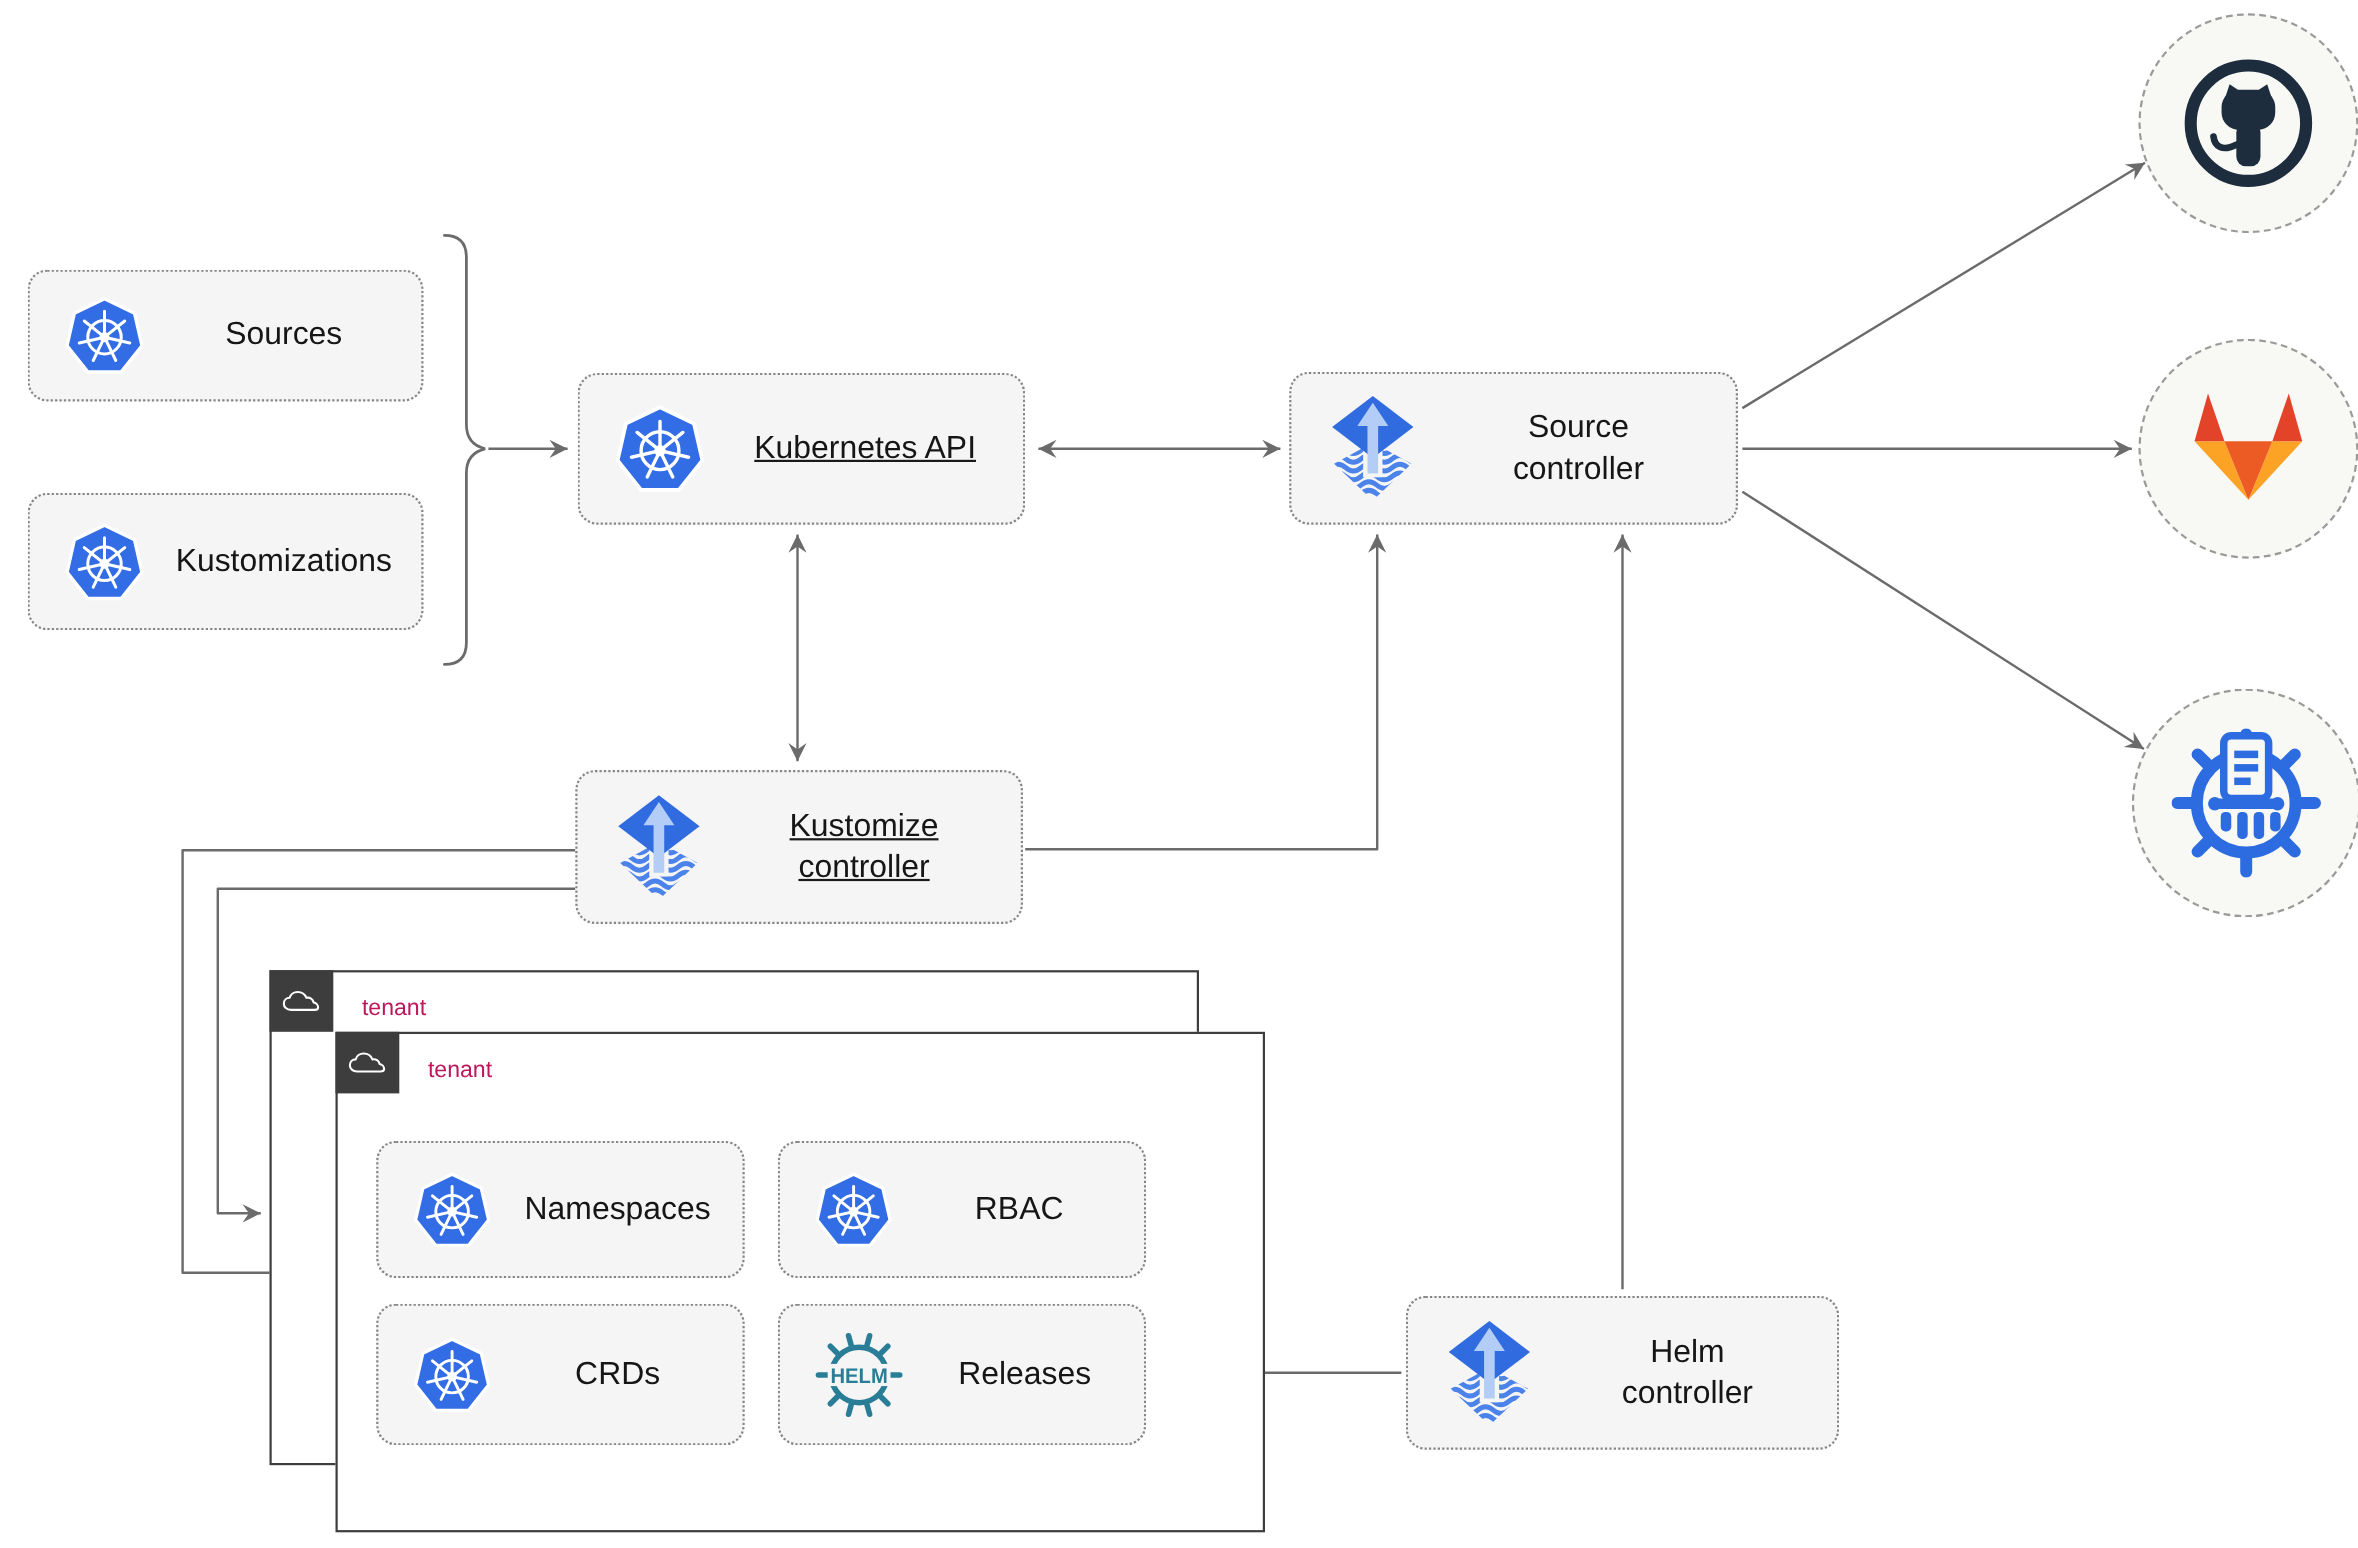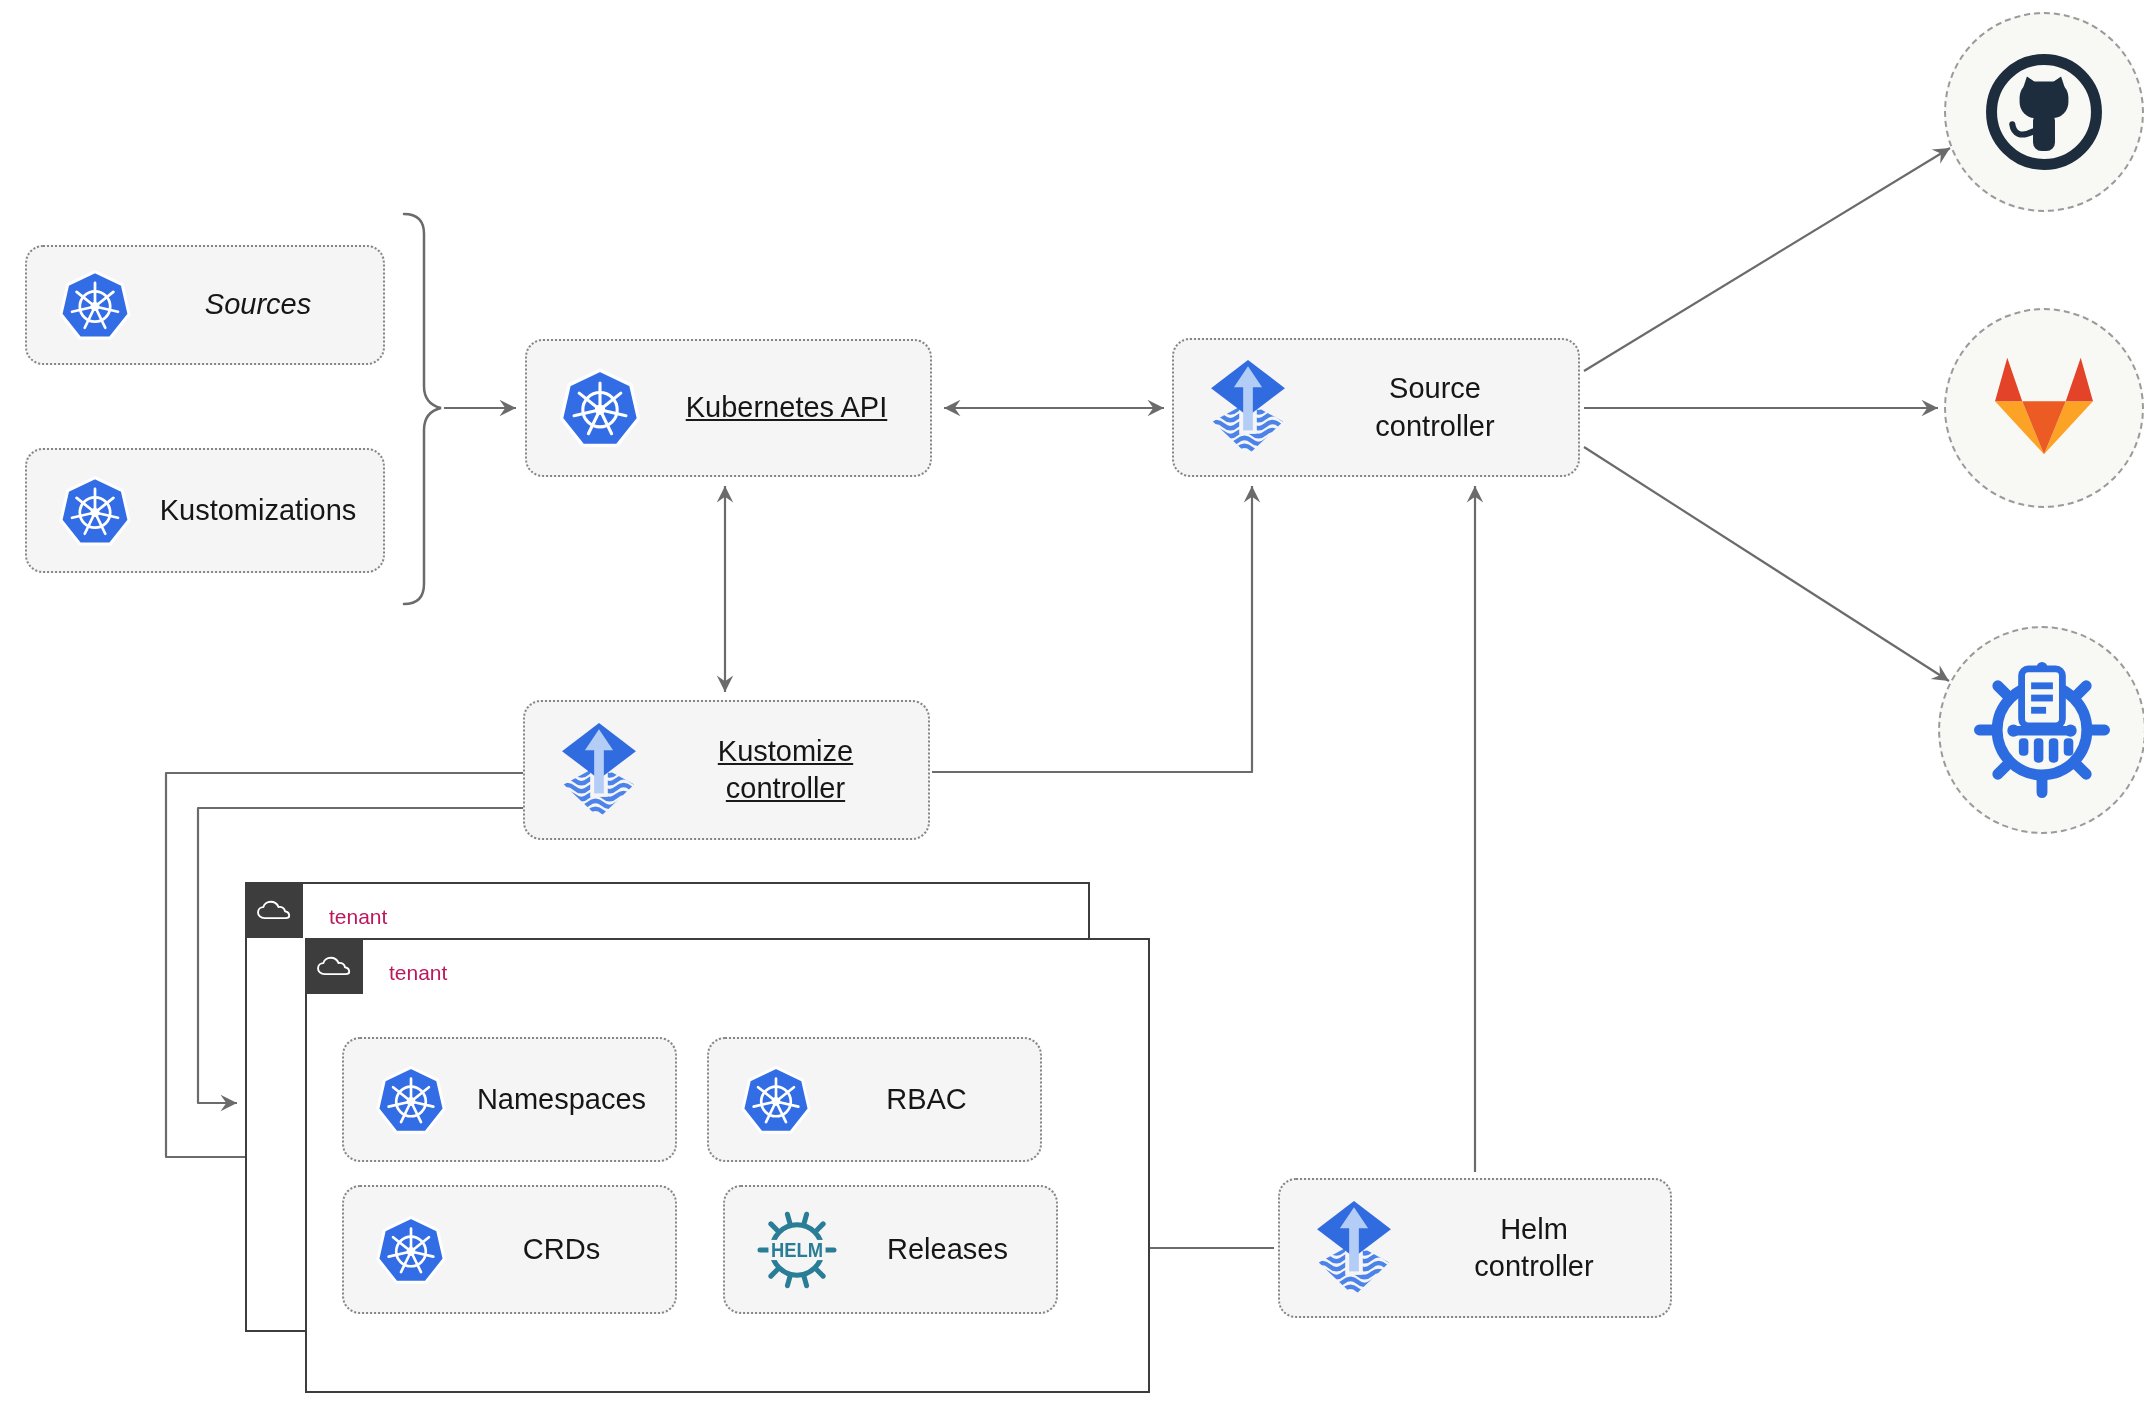--- a/index.html
+++ b/index.html
@@ -25,30 +25,30 @@
   #tenant-back{left:245px;top:882px;width:845px;height:450px;z-index:2;}
   #tenant-front{left:305px;top:938px;width:845px;height:455px;z-index:3;}
 
   .endpoint{position:absolute;border:2.5px dashed #9a9a9a;border-radius:50%;background:#f8f8f5;
             display:flex;align-items:center;justify-content:center;z-index:4;box-sizing:border-box;}
   #ep-github{left:1944px;top:12px;width:200px;height:200px;}
   #ep-gitlab{left:1944px;top:308px;width:200px;height:200px;}
   #ep-chartmuseum{left:1938px;top:626px;width:208px;height:208px;}
 
   
-  #n-sources{left:25px;top:245px;width:360px;height:120px;font-style:italic;}
+  #n-sources{left:25px;top:245px;width:360px;height:120px;}
   #n-kustomizations{left:25px;top:448px;width:360px;height:125px;}
   #n-k8s-api{left:525px;top:339px;width:407px;height:138px;text-decoration:underline;}
   #n-source-controller{left:1172px;top:338px;width:408px;height:139px;}
   #n-kustomize-controller{left:523px;top:700px;width:407px;height:140px;text-decoration:underline;}
   #n-helm-controller{left:1278px;top:1178px;width:394px;height:140px;}
   #n-namespaces{left:35px;top:97px;width:335px;height:125px;justify-content:center;}
   #n-rbac{left:400px;top:97px;width:335px;height:125px;}
   #n-crds{left:35px;top:245px;width:335px;height:129px;}
-  #n-releases{left:416px;top:245px;width:335px;height:129px;align-items:center;}
+  #n-releases{left:400px;top:245px;width:335px;height:129px;align-items:center;}
   .tenant .node{z-index:4;}
   .helm-word{font-family:"Liberation Sans",sans-serif;font-weight:bold;font-size:23px;fill:#2a7d96;}
 </style>
 </head>
 <body>
 
 <div id="canvas">
 
   <svg width="0" height="0" style="position:absolute" aria-hidden="true">
     <defs>

